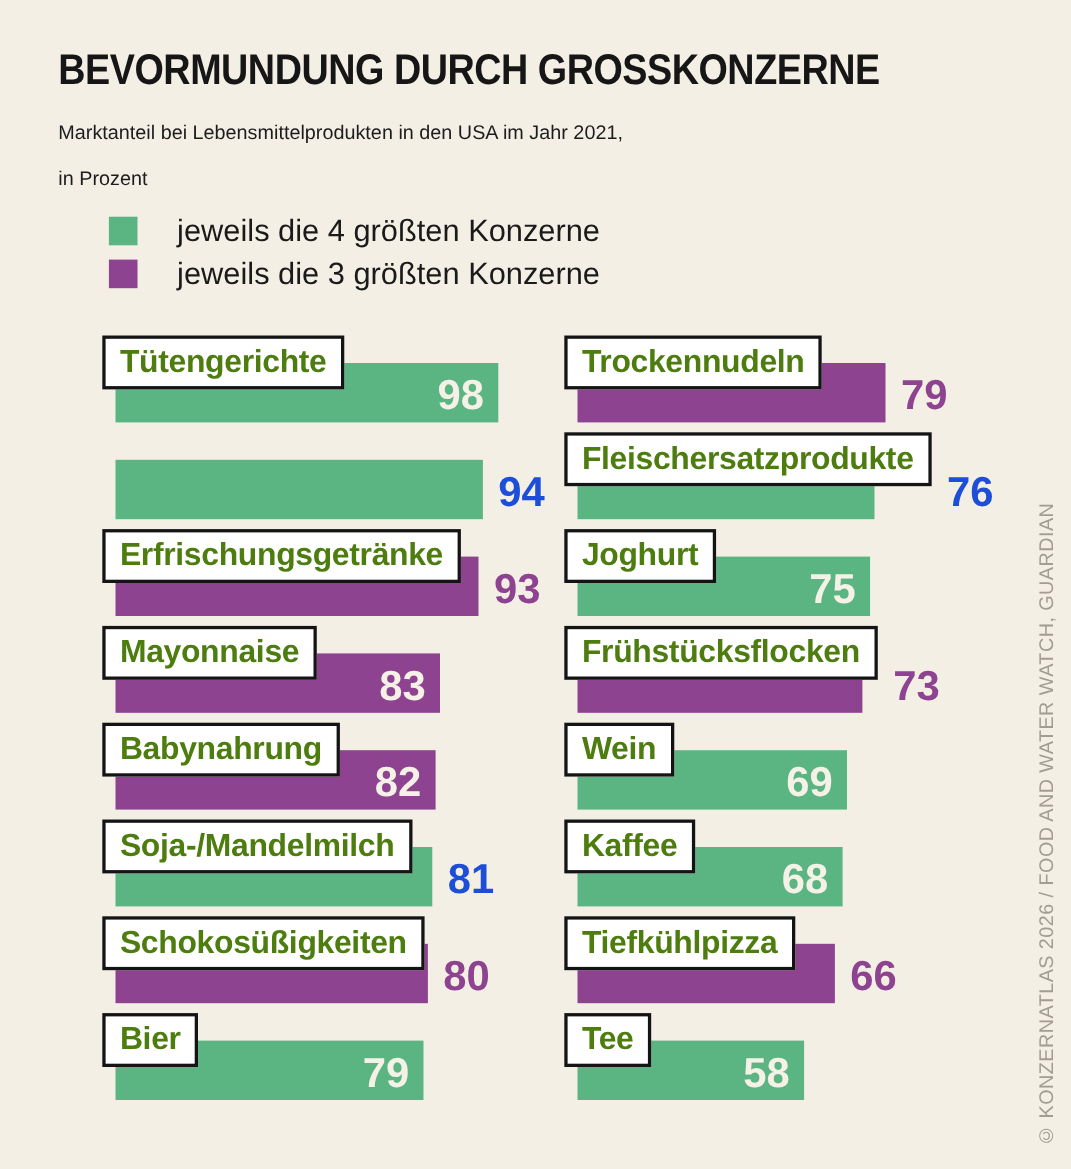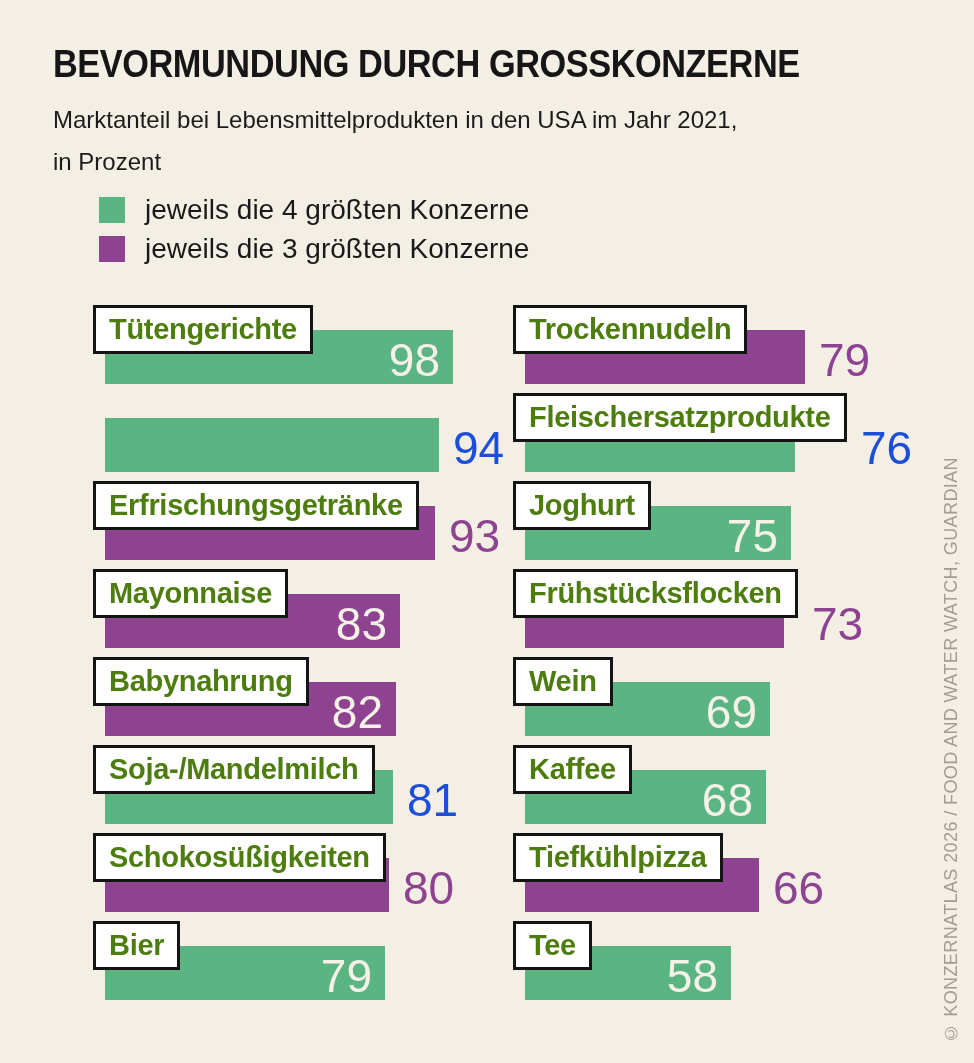--- a/index.html
+++ b/index.html
@@ -22,30 +22,30 @@
     letter-spacing: -0.5px;
     white-space: nowrap;
     transform: scaleX(0.88);
     transform-origin: left top;
     color: #161616;
   }
   .subtitle {
     position: absolute;
     left: 53px;
     top: 99px;
-    font-size: 24px;
+    font-size: 18px;
     line-height: 42px;
     color: #1c1c1c;
   }
   .legend { position: absolute; left: 99px; top: 197px; }
   .legend-row { display: flex; align-items: center; height: 26px; margin-bottom: 13px; }
   .swatch { width: 26px; height: 26px; flex: 0 0 auto; }
   .swatch-green  { background: #5bb583; }
   .swatch-purple { background: #8d4390; }
-  .legend-label { margin-left: 20px; font-size: 28px; white-space: nowrap; }
+  .legend-label { margin-left: 36px; font-size: 28px; white-space: nowrap; }
 
   .chart { position: absolute; left: 0; top: 0; width: 974px; height: 1063px; }
   .bar { position: absolute; height: 54px; }
   .bar-green  { background: #5bb583; }
   .bar-purple { background: #8d4390; }
   .label-box {
     position: absolute;
     box-sizing: border-box;
     height: 49px;
     line-height: 43px;
@@ -55,22 +55,22 @@
     font-size: 29px;
     font-weight: bold;
     letter-spacing: -0.3px;
     white-space: nowrap;
     color: #4d7c0f;
   }
   .value {
     position: absolute;
     height: 44px;
     line-height: 44px;
-    font-size: 46px;
-    font-weight: normal;
+    font-size: 38px;
+    font-weight: bold;
     white-space: nowrap;
   }
   .value-inside { color: #f6f1e7; text-align: right; }
   .value-green  { color: #1d4ed8; }
   .value-purple { color: #8d4390; }
 
   .credit {
     position: absolute;
     right: 12px;
     bottom: 20px;

